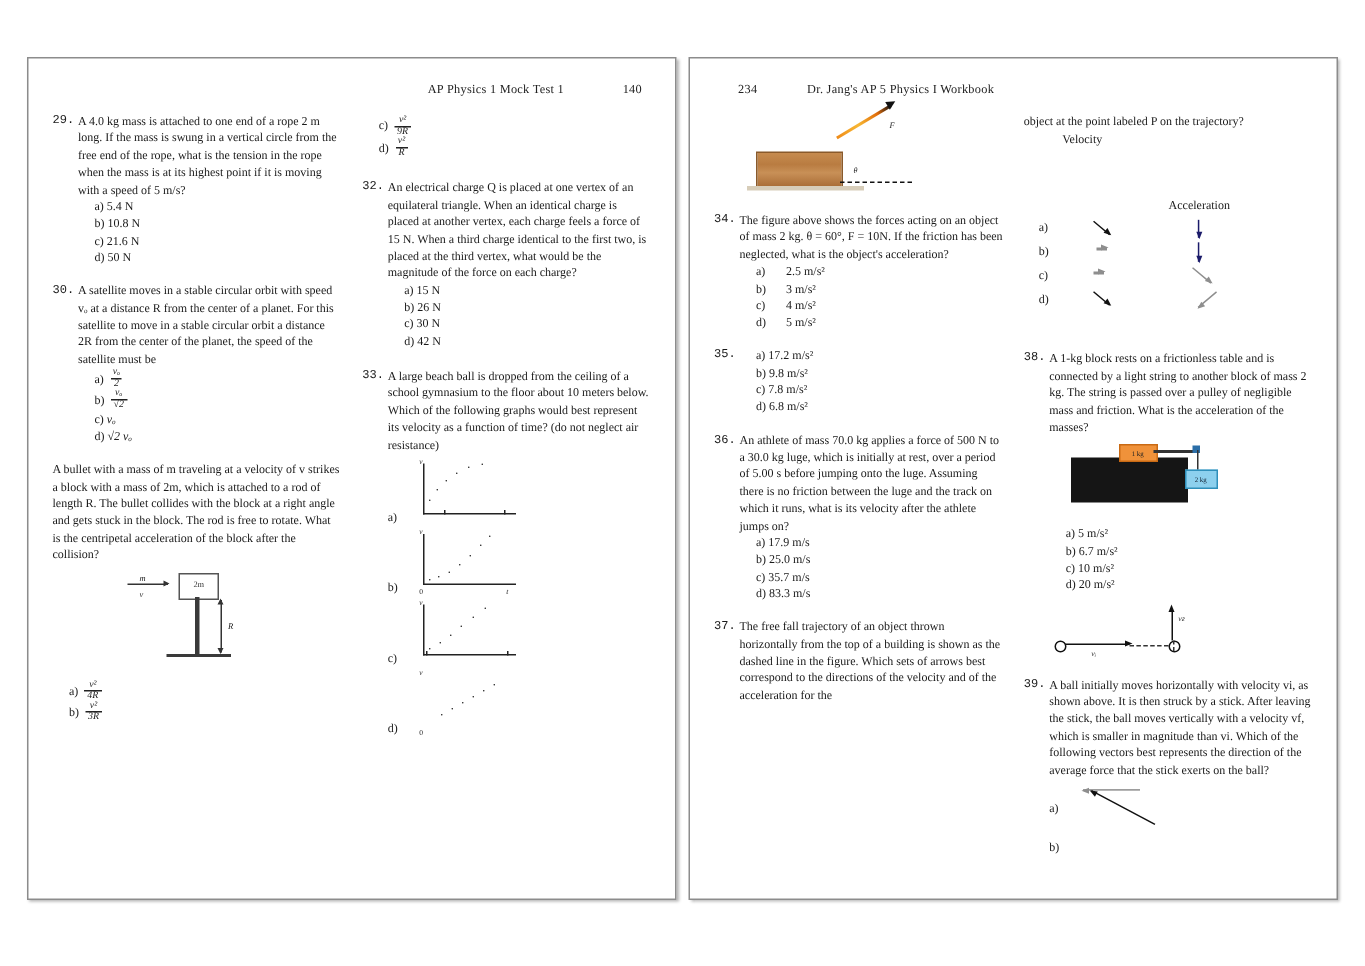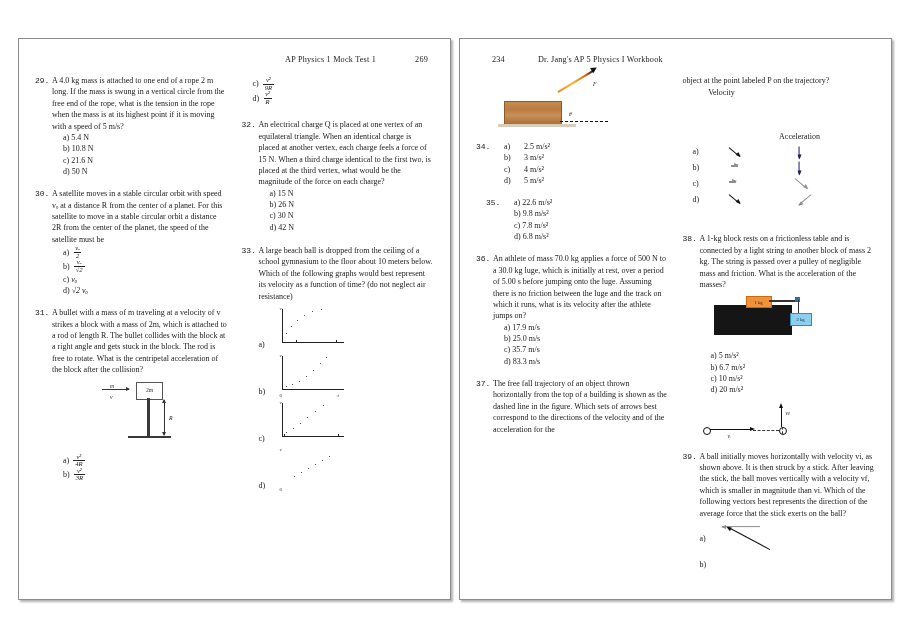--- a/index.html
+++ b/index.html
@@ -137,21 +137,21 @@
   .ansvec .holder{position:relative;width:100px;height:26px;}
 </style>
 </head>
 <body>
 
 <div class="spread">
 
   <div class="page page-left">
     <div class="hdr">
       <span class="t title">AP Physics 1 Mock Test 1</span>
-      <span class="t num">269</span>
+      <span class="t num">140</span>
     </div>
 
     <div class="cols">
 
       <div class="col">
 
         <div class="q">
           <div class="n">29.</div>
           <div class="body">
             <div>A 4.0 kg mass is attached to one end of a rope 2 m long. If the mass is swung in a vertical circle from the free end of the rope, what is the tension in the rope when the mass is at its highest point if it is moving with a speed of 5 m/s?</div>
@@ -177,21 +177,20 @@
                       <span class="nu">vₒ</span>
                       <span class="de">√2</span>
                     </span></span></li>
               <li><span>c)</span> <i class="v">vₒ</i></li>
               <li><span>d)</span> <i class="v">√2 vₒ</i></li>
             </ul>
           </div>
         </div>
 
         <div class="q" style="margin-top:11px;">
-          <div class="n">31.</div>
           <div class="body">
             <div>A bullet with a mass of m traveling at a velocity of v strikes a block with a mass of 2m, which is attached to a rod of length R. The bullet collides with the block at a right angle and gets stuck in the block. The rod is free to rotate. What is the centripetal acceleration of the block after the collision?</div>
 
             <div class="fig-rod">
               <div class="arrL"></div>
               <div class="lm">m</div>
               <div class="lv">v</div>
               <div class="blk">2m</div>
               <div class="rod"></div>
               <div class="gnd"></div>
@@ -335,20 +334,21 @@
           <div class="grnd"></div>
           <div class="dash"></div>
           <div class="arrow"></div>
           <div class="lF">F</div>
           <div class="lth">θ</div>
         </div>
 
         <div class="q">
           <div class="n">34.</div>
           <div class="body">
+            <div>The figure above shows the forces acting on an object of mass 2 kg. θ = 60°, F = 10N. If the friction has been neglected, what is the object's acceleration?</div>
             <ul class="opts wide">
               <li>
                   <span class="lb">a)</span>
                   <span>2.5 m/s²</span>
                 </li>
               <li>
                   <span class="lb">b)</span>
                   <span>3 m/s²</span>
                 </li>
               <li>
@@ -356,25 +356,25 @@
                   <span>4 m/s²</span>
                 </li>
               <li>
                   <span class="lb">d)</span>
                   <span>5 m/s²</span>
                 </li>
             </ul>
           </div>
         </div>
 
-        <div class="q" style="margin-top:11px;margin-left:10px;">
+        <div class="q" style="margin-top:11px;">
           <div class="n">35.</div>
           <div class="body">
             <ul class="opts">
-              <li>a) 22.6 m/s²</li>
+              <li>a) 17.2 m/s²</li>
               <li>b) 9.8 m/s²</li>
               <li>c) 7.8 m/s²</li>
               <li>d) 6.8 m/s²</li>
             </ul>
           </div>
         </div>
 
         <div class="q" style="margin-top:11px;">
           <div class="n">36.</div>
           <div class="body">

